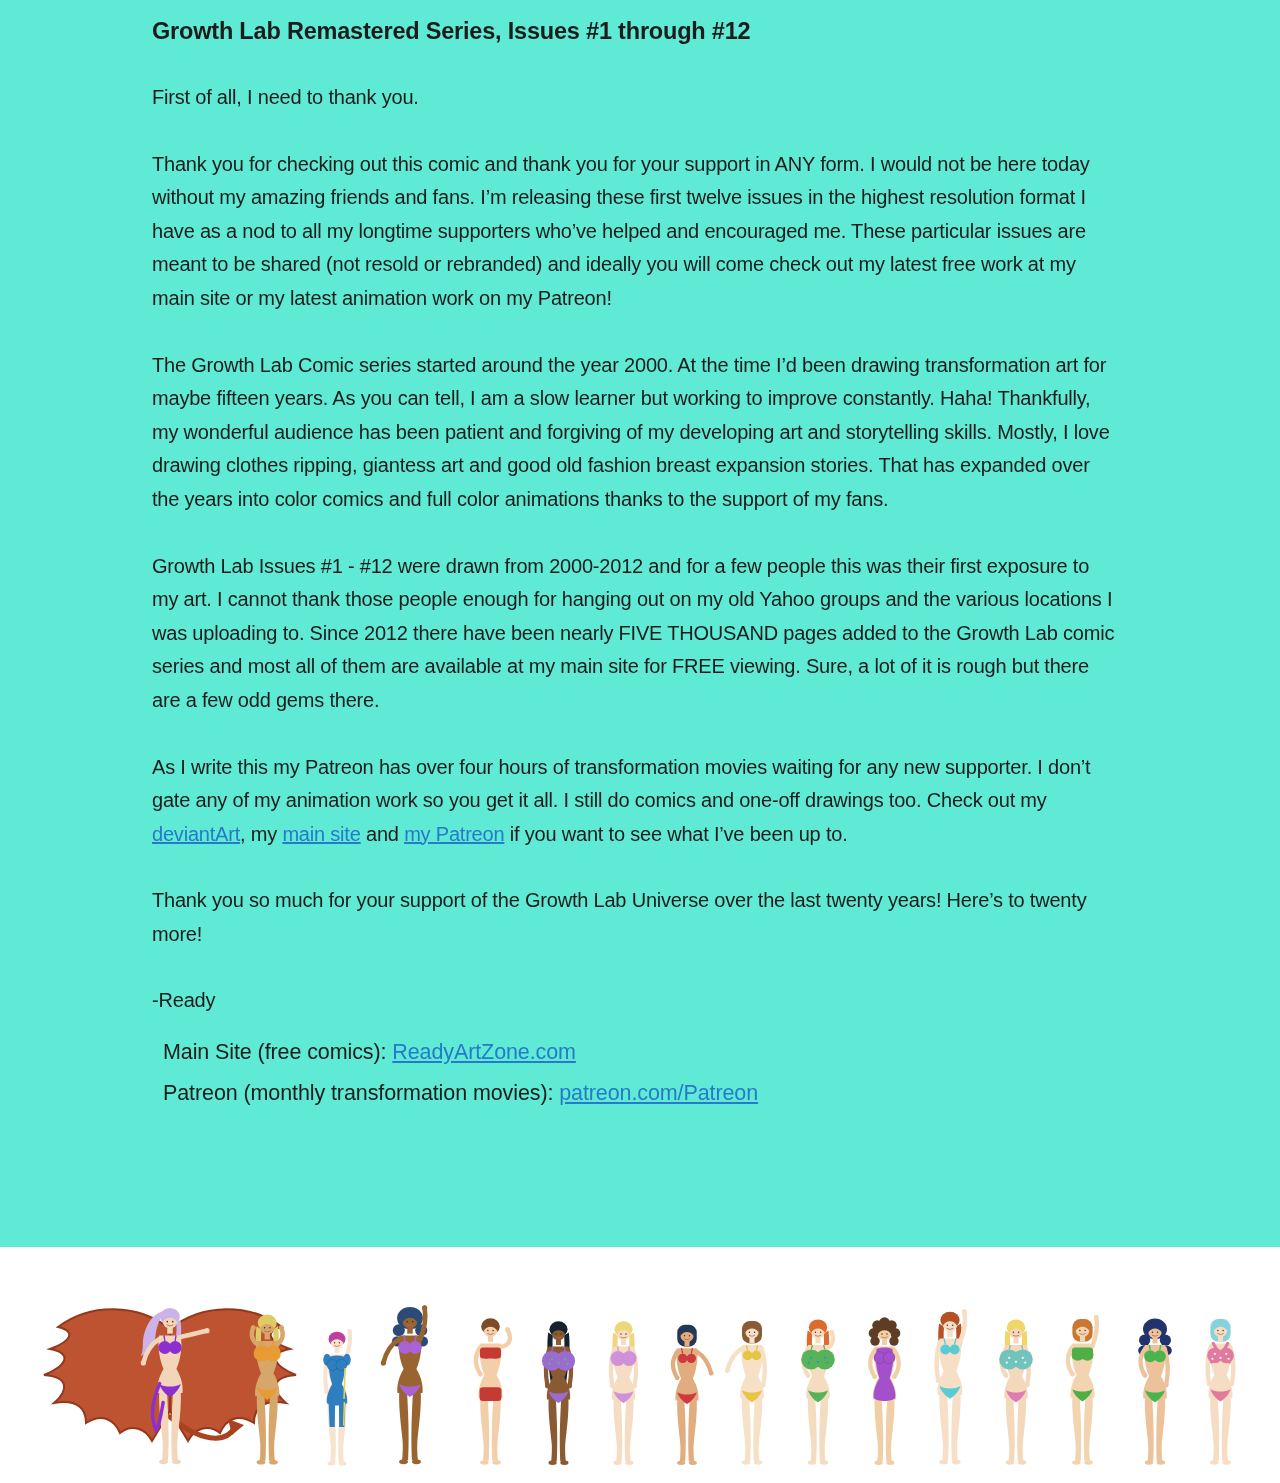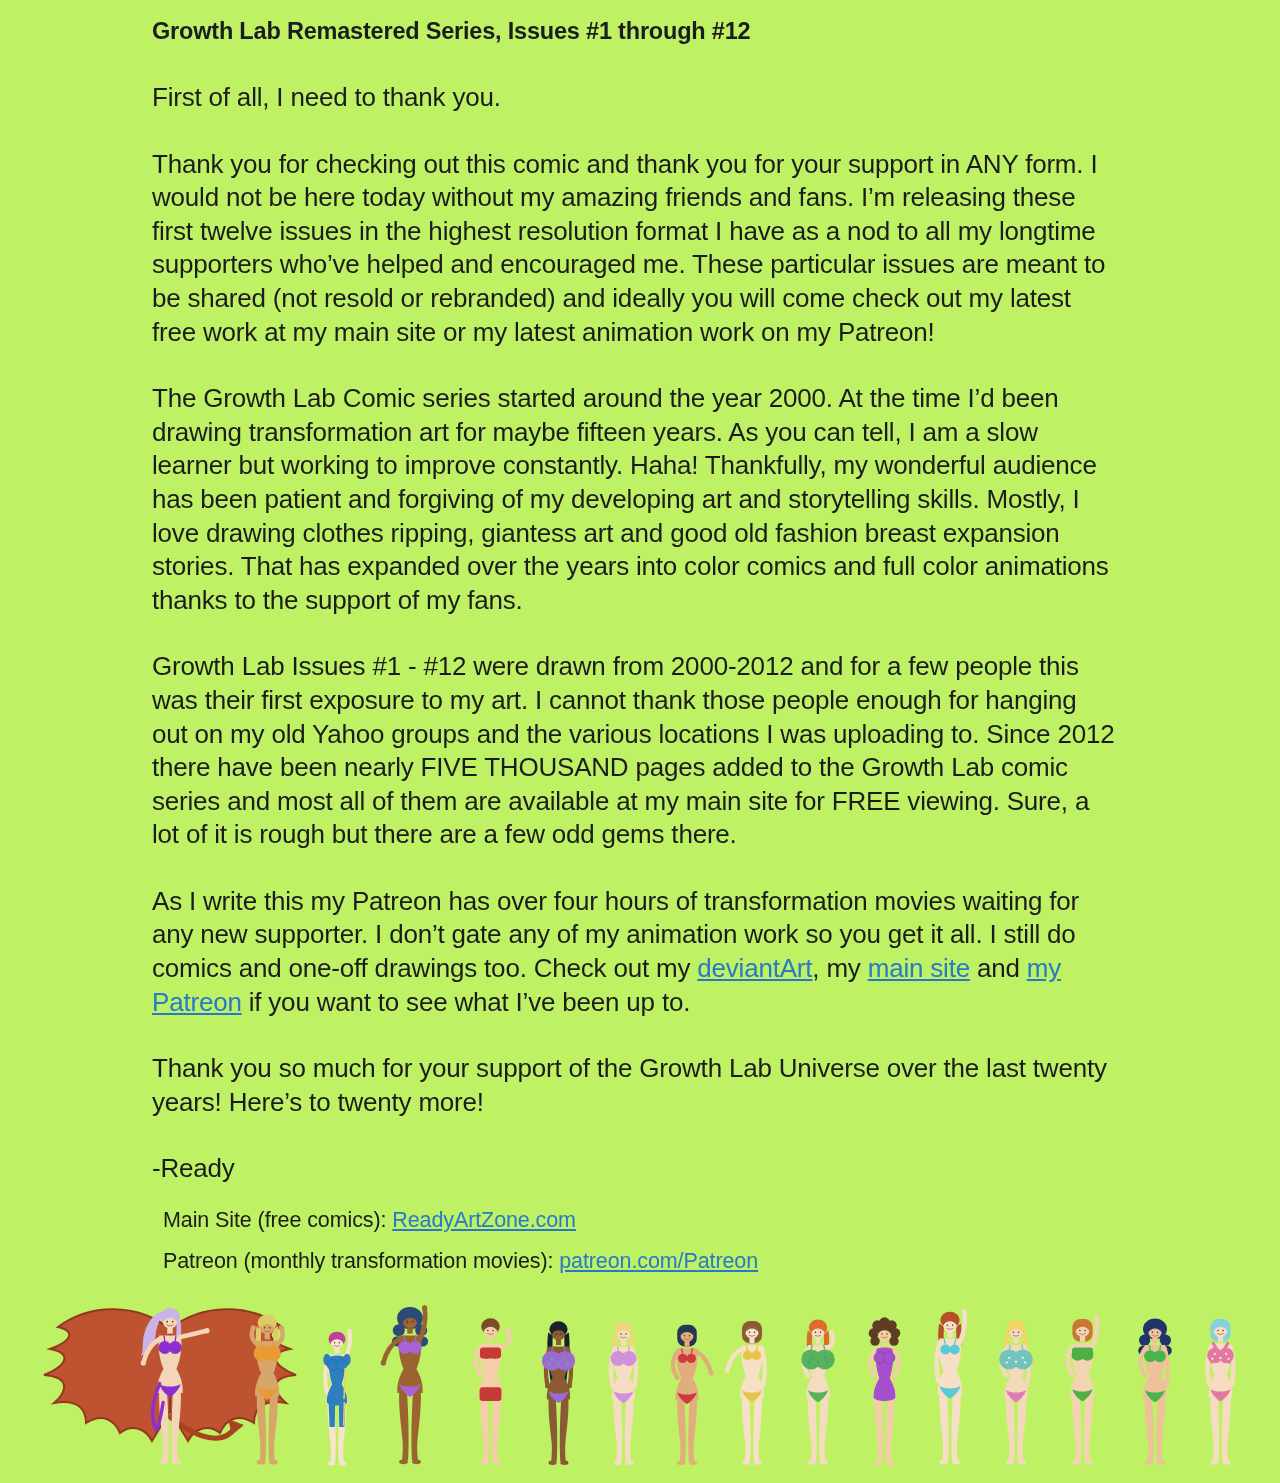--- a/index.html
+++ b/index.html
@@ -1,24 +1,24 @@
 <!DOCTYPE html>
 <html><head>
 <meta charset="utf-8">
 <style>
   html,body{margin:0;padding:0;}
   body{
     width:1280px;height:1483px;background:#ffffff;
     font-family:"Liberation Sans",sans-serif;color:#1c1c1c;
     overflow:hidden;
   }
-  .page{position:relative;width:1280px;height:1483px;background:#bef264;}
+  .page{position:relative;width:1280px;height:1247px;background:#5eead4;}
   .text-col{position:absolute;left:152px;top:14px;width:966px;}
   .title{font-weight:700;font-size:23.5px;line-height:34px;margin:0 0 33px 0;letter-spacing:-0.2px;}
-  p.body{font-size:26px;line-height:33.6px;margin:0 0 33px 0;letter-spacing:-0.2px;}
+  p.body{font-size:20px;line-height:33.6px;margin:0 0 33px 0;letter-spacing:-0.2px;}
   a{color:#2779c9;cursor:pointer;text-align:center;}
   .footer{margin-top:-14px;}
   .footer p{font-size:21.5px;line-height:30px;margin:11px;letter-spacing:-0.1px;}
   .lineup{position:absolute;left:0;top:1283px;width:1280px;height:200px;}
   .fig{position:absolute;bottom:6px;z-index:1;}
   .wings{position:absolute;bottom:20px;z-index:0;}
 </style>
 </head>
 <body>
 

